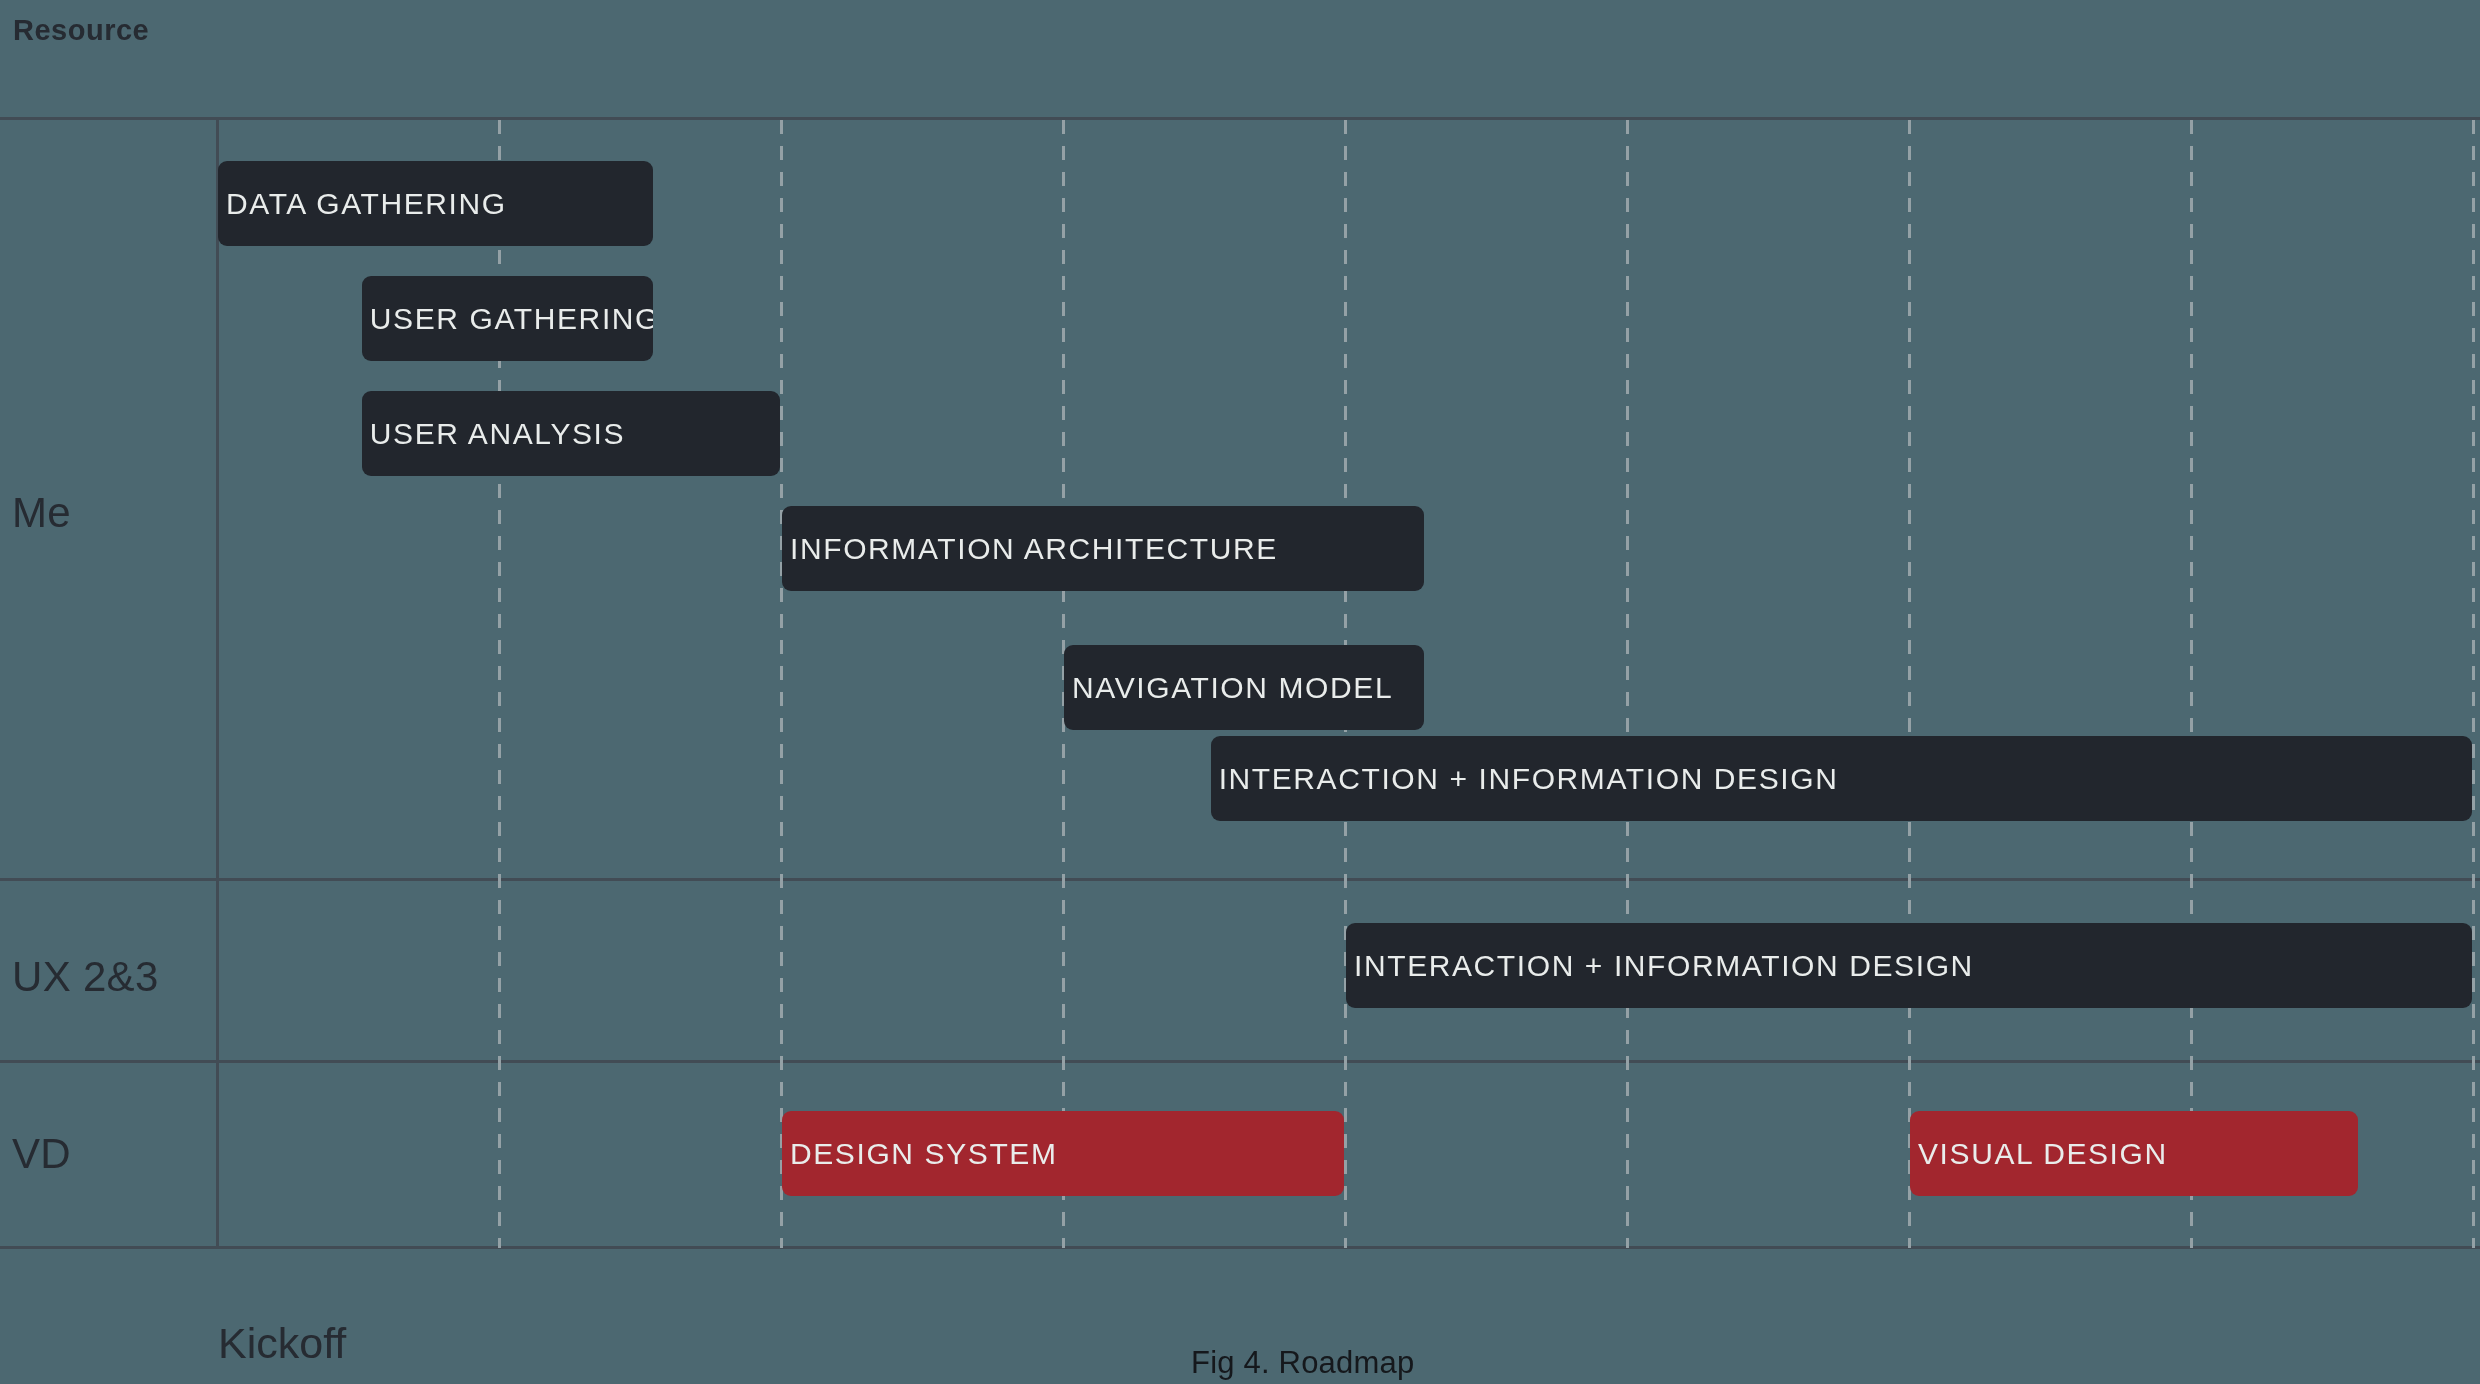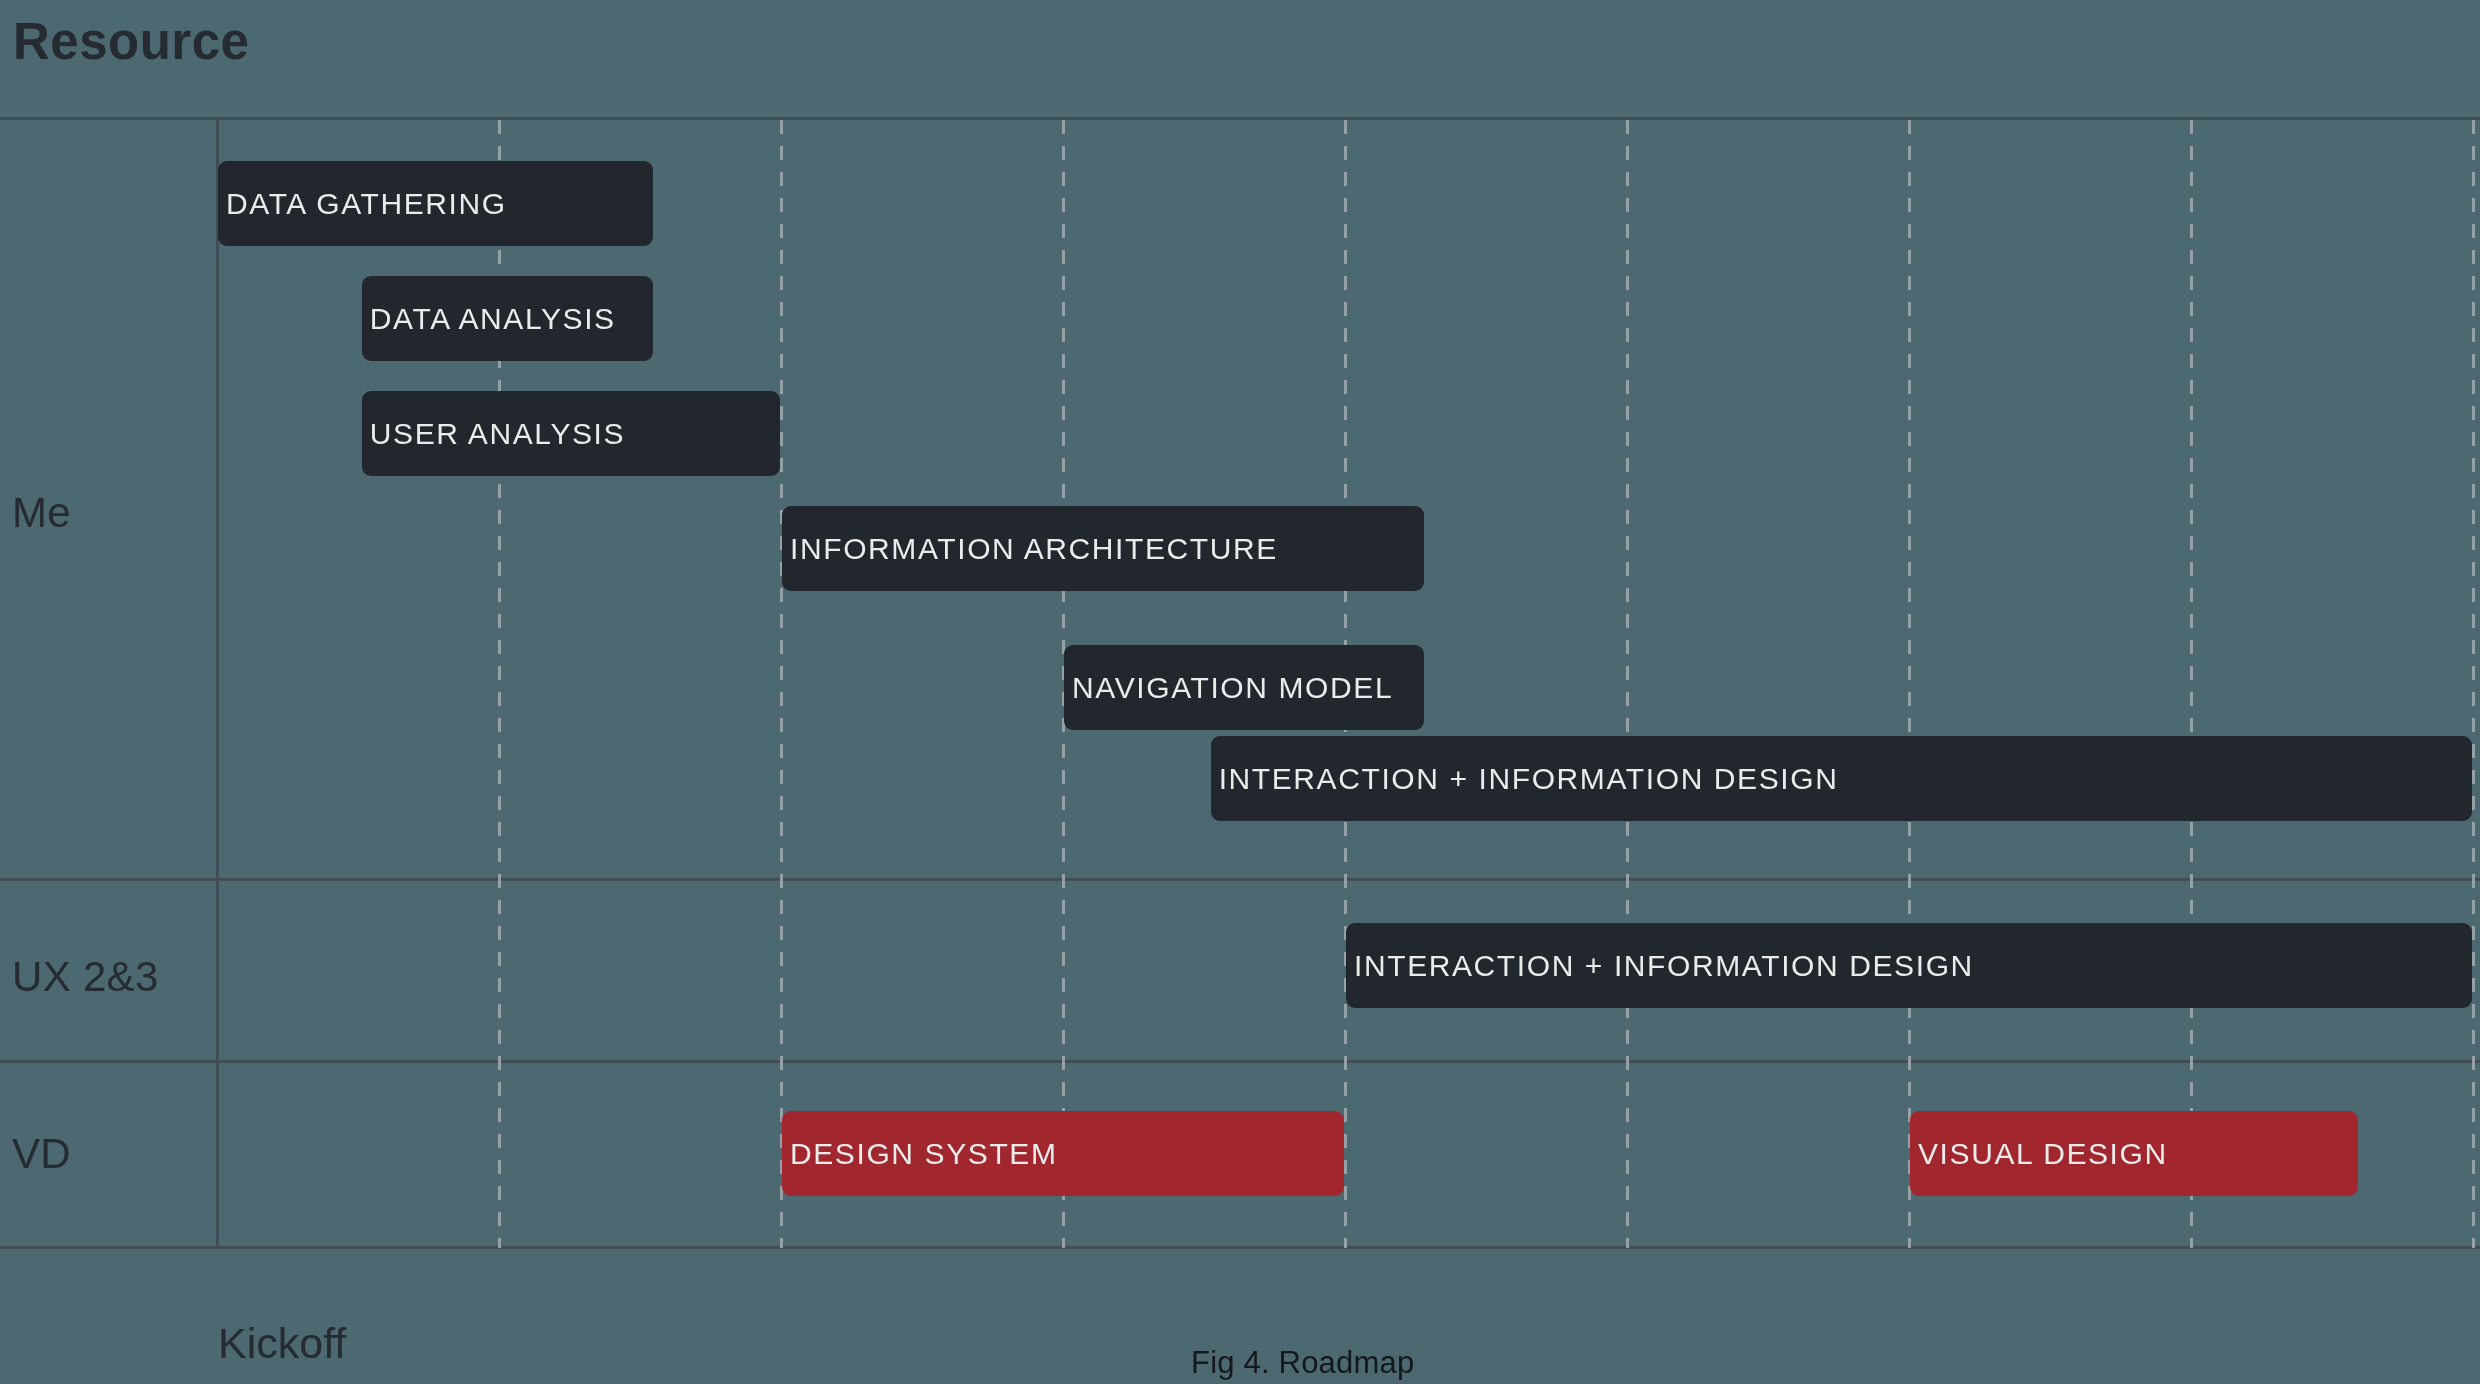--- a/index.html
+++ b/index.html
@@ -3,21 +3,21 @@
 <meta charset="utf-8">
 <style>
   :root{
     --bg:#4c6871; --line:#424c55; --dash:#94a1a6;
     --dark:#22262d; --red:#a2262e; --task-text:#e9eceb; --label-text:#262b32;
   }
   html,body{margin:0;padding:0;}
   body{width:2480px;height:1384px;background:var(--bg);font-family:"Liberation Sans",sans-serif;}
   .stage{position:relative;width:2480px;height:1384px;overflow:hidden;}
 
-  .page-title{position:absolute;left:13px;top:16px;font-size:51px;font-weight:700;
+  .page-title{position:absolute;left:13px;top:16px;font-size:29px;font-weight:700;
     color:var(--label-text);line-height:1;letter-spacing:0.5px;}
 
   .hline{position:absolute;left:0;width:2480px;height:3px;background:var(--line);}
   .vline{position:absolute;width:3px;background:var(--line);}
   .gridline{position:absolute;width:3px;top:120px;height:1128px;
     background:repeating-linear-gradient(180deg,var(--dash) 0px,var(--dash) 14px,transparent 14px,transparent 26px);}
 
   .row-label{position:absolute;left:12px;font-size:42px;font-weight:500;
     color:var(--label-text);line-height:1;letter-spacing:0.3px;}
 
@@ -58,21 +58,21 @@
 
   <div class="row-label" style="top:492px">Me</div>
   <div class="row-label" style="top:956px">UX 2&amp;3</div>
   <div class="row-label" style="top:1133px">VD</div>
 
   <div id="bars">
       <div class="task-bar dark" style="left: 218px; width: 435.1px; top: 161px;">
         <span>DATA GATHERING</span>
       </div>
       <div class="task-bar dark" style="left: 361.82px; width: 291.28px; top: 276px;">
-        <span>DATA ANALYSIS</span>
+        <span>USER GATHERING</span>
       </div>
       <div class="task-bar dark" style="left: 361.82px; width: 418.18px; top: 391px;">
         <span>USER ANALYSIS</span>
       </div>
       <div class="task-bar dark" style="left: 782px; width: 642px; top: 506px;">
         <span>INFORMATION ARCHITECTURE</span>
       </div>
       <div class="task-bar dark" style="left: 1064px; width: 360px; top: 621px; margin-top: 24px;">
         <span>NAVIGATION MODEL</span>
       </div>

